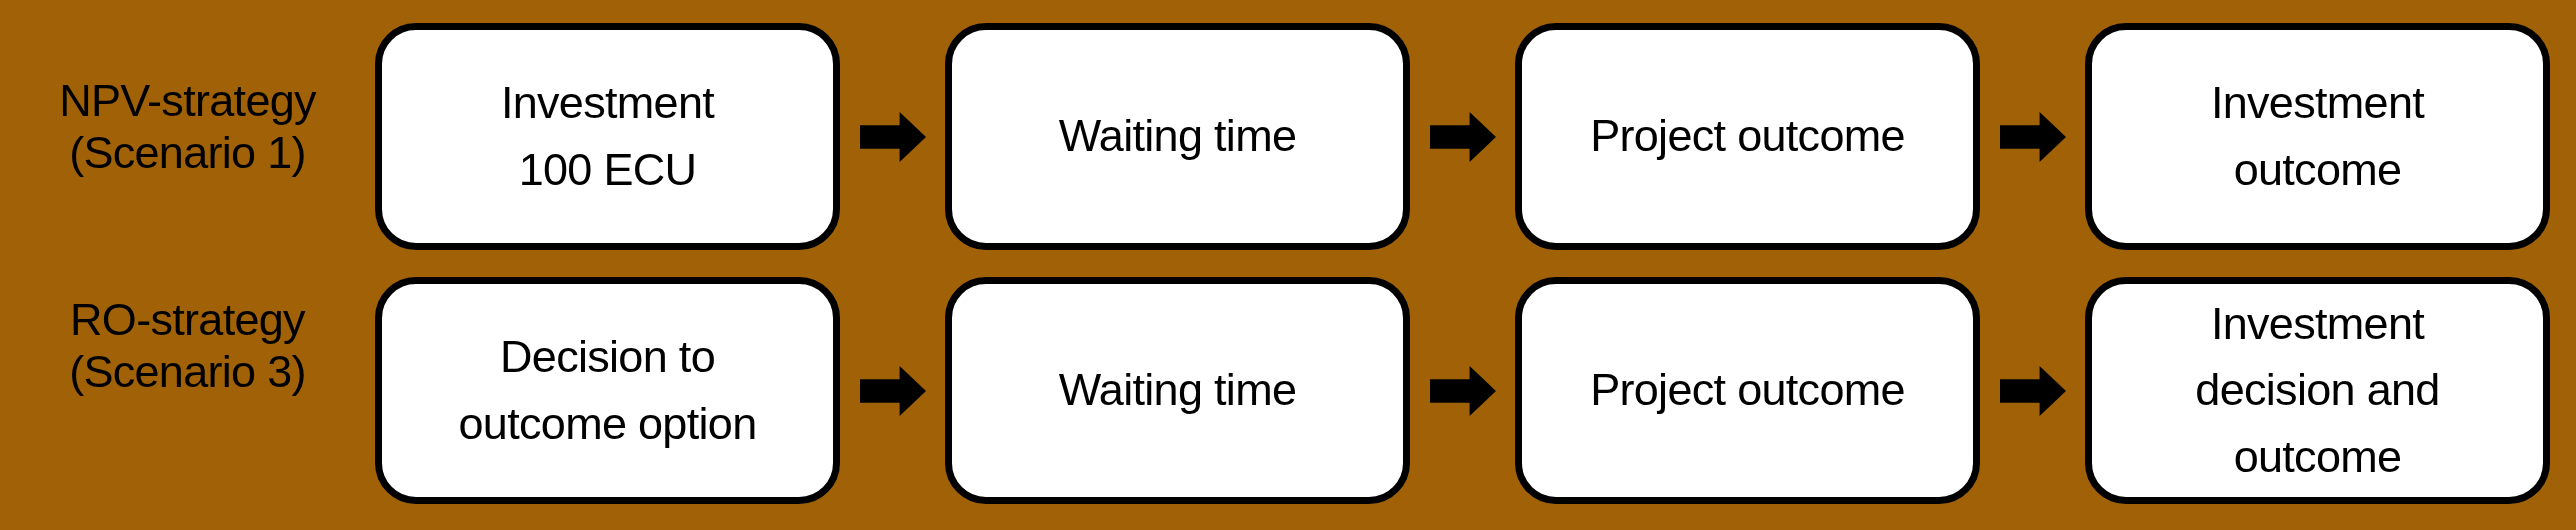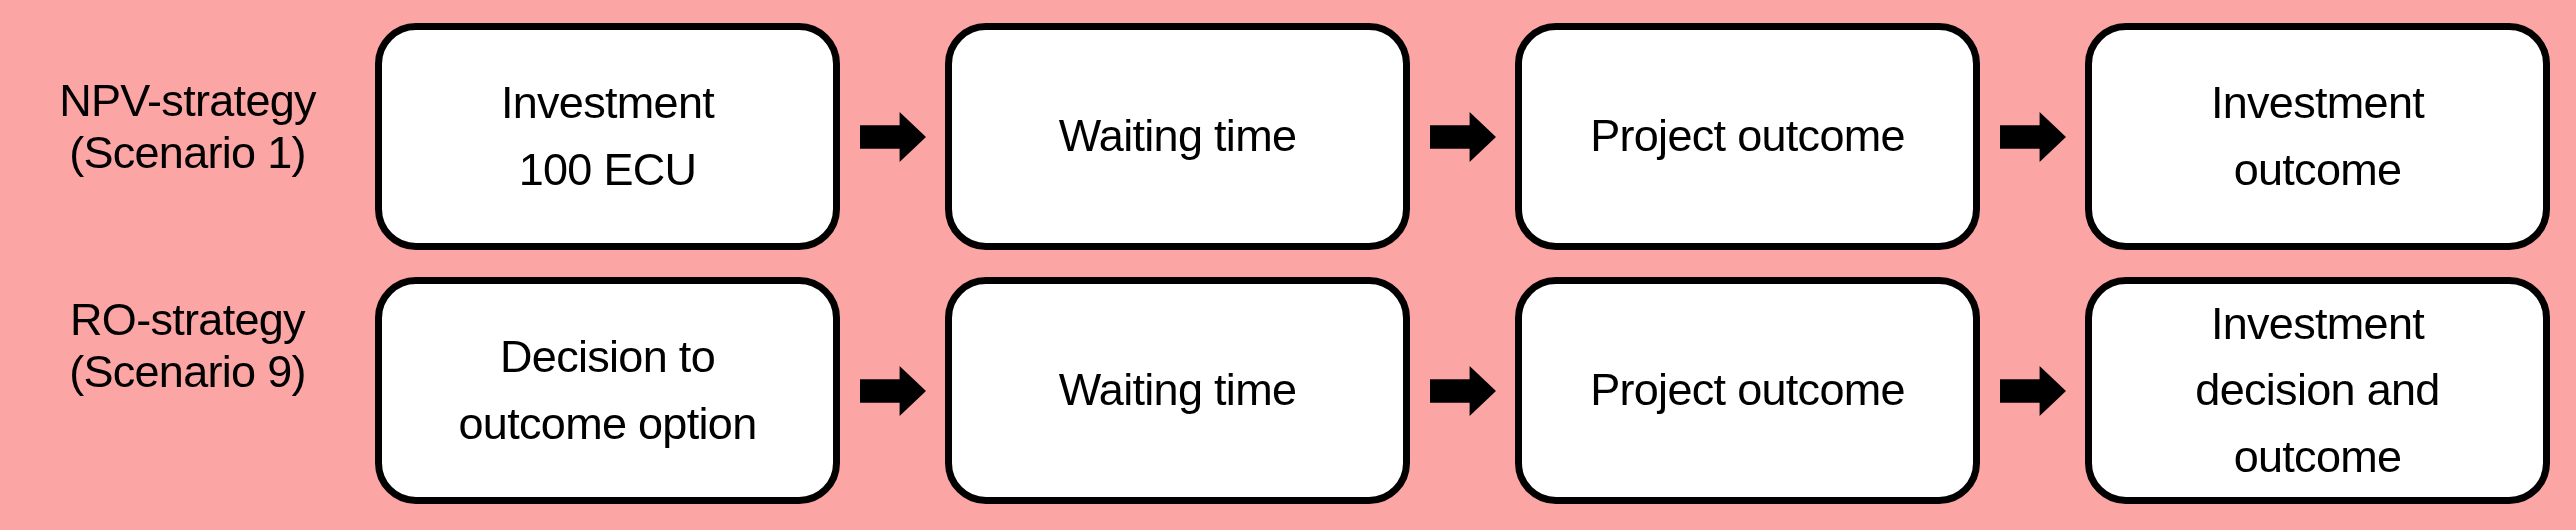--- a/index.html
+++ b/index.html
@@ -1,21 +1,21 @@
 <!DOCTYPE html>
 <html style="font-size:11.2px"><head>
 <meta charset="utf-8">
 <style>
   * { margin: 0; padding: 0; box-sizing: border-box; }
   html, body { background: #ffffff; }
   .canvas {
     position: relative;
     width: 2576px;
     height: 530px;
-    background: #fca5a5;
+    background: #a16207;
     color: #000000;
     font-family: "Liberation Sans", sans-serif;
     overflow: hidden;
   }
   .flow-row {
     position: absolute;
     left: 0;
     display: flex;
     align-items: stretch;
     height: 227px;
@@ -105,21 +105,21 @@
 
     <div class="step-box">
       <span>Investment
 outcome</span>
     </div>
   </div>
 
   <div class="flow-row row2">
     <div class="row-label">
       <span class="label-text">RO-strategy
-(Scenario 9)</span>
+(Scenario 3)</span>
     </div>
 
     <div class="step-box">
       <span>Decision to
 outcome option</span>
     </div>
 
     <div class="arrow-gap">
       <svg width="66" height="50" viewBox="0 0 95 72">
         <polygon points="0,19 57,19 57,0 95,36 57,72 57,53 0,53" fill="#000000"></polygon>

